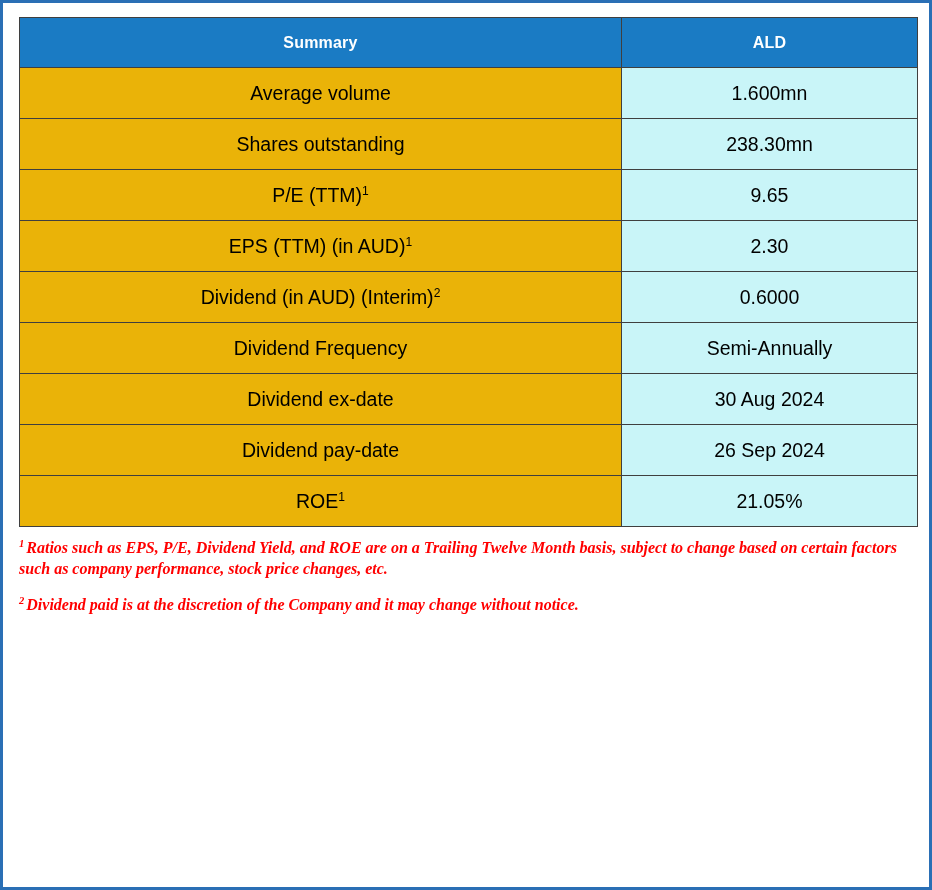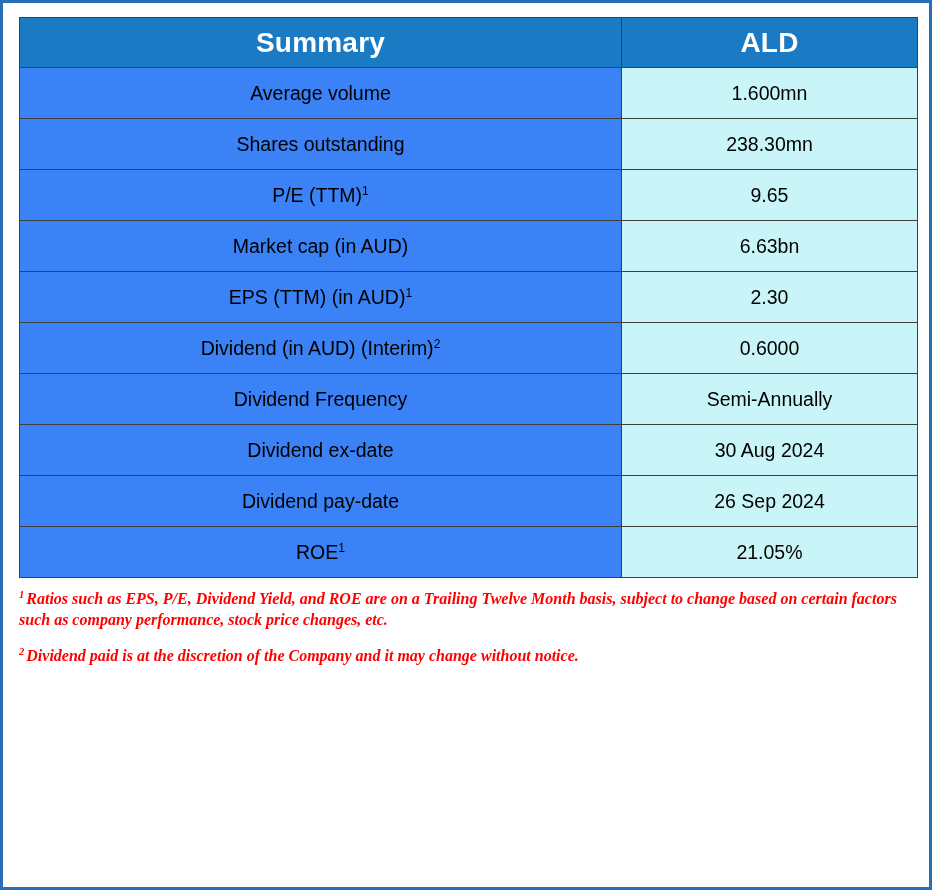--- a/index.html
+++ b/index.html
@@ -44,26 +44,26 @@
     text-align: center;
     vertical-align: middle;
     font-size: 19.5px;
     color: #000000;
   }
   table.summary thead th {
     background: #1a7bc4;
     color: #ffffff;
     font-weight: bold;
     height: 47px;
-    font-size: 28px;
+    font-size: 16px;
     letter-spacing: .2px;
     margin-top: 32px;
   }
   table.summary tbody td.label {
-    background: #3b82f6;
+    background: #eab308;
     height: 50px;
     padding: 0 6px;
   }
   table.summary tbody td.value {
     background: #c9f5f8;
     height: 50px;
     padding: 0 6px;
   }
   sup {
     font-size: 0.62em;
@@ -115,24 +115,20 @@
           </tr>
           <tr>
             <td class="label"><span>Shares outstanding</span></td>
             <td class="value">238.30mn</td>
           </tr>
           <tr>
             <td class="label"><span>P/E (TTM)</span><sup>1</sup></td>
             <td class="value">9.65</td>
           </tr>
           <tr>
-            <td class="label"><span>Market cap (in AUD)</span></td>
-            <td class="value">6.63bn</td>
-          </tr>
-          <tr>
             <td class="label"><span>EPS (TTM) (in AUD)</span><sup>1</sup></td>
             <td class="value">2.30</td>
           </tr>
           <tr>
             <td class="label"><span>Dividend (in AUD) (Interim)</span><sup>2</sup></td>
             <td class="value">0.6000</td>
           </tr>
           <tr>
             <td class="label"><span>Dividend Frequency</span></td>
             <td class="value">Semi-Annually</td>

